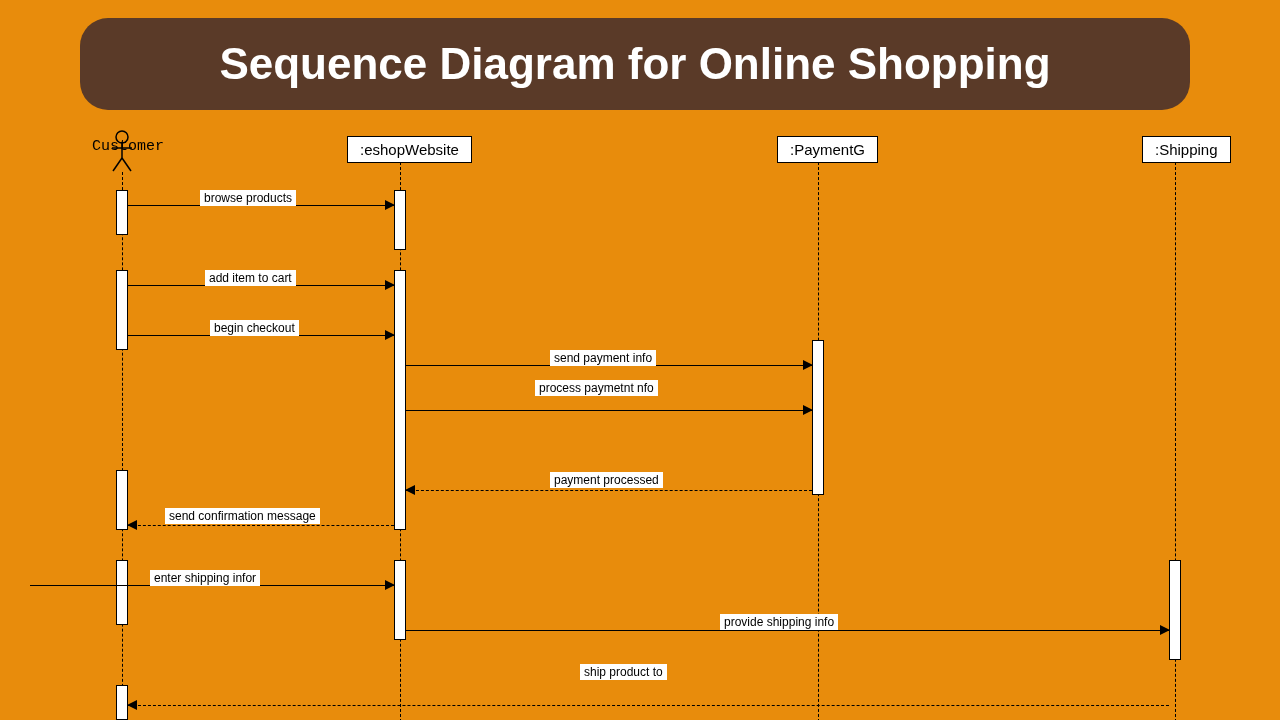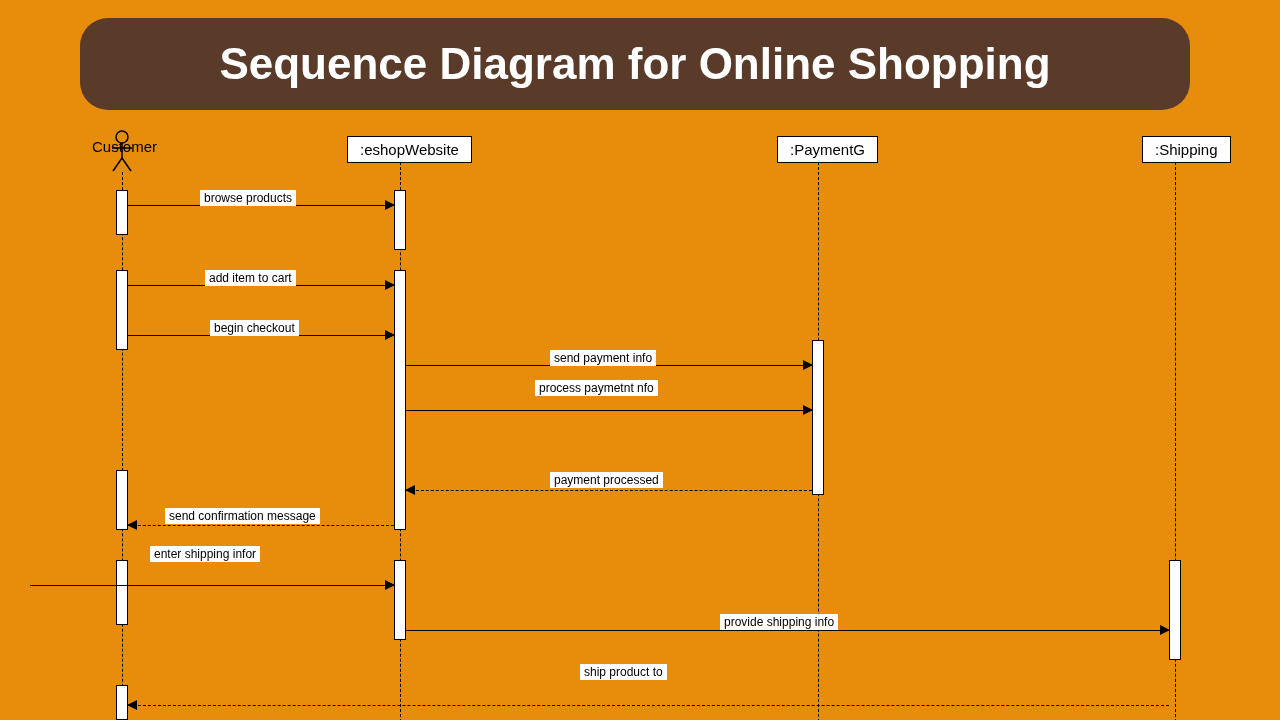--- a/index.html
+++ b/index.html
@@ -43,20 +43,21 @@
     margin-left: 7px;
   }
   .actor-stick {
     position: absolute;
   }
   .actor-label {
     position: absolute;
     font-size: 15px;
     background: transparent;
     color: #000;
+    font-family: Liberation Mono, monospace;
   }
   .lifeline {
     position: absolute;
     border-left: 1.5px dashed #000;
     width: 0;
   }
   .activation {
     position: absolute;
     background: #fff;
     border: 1.5px solid #000;
@@ -153,21 +154,21 @@
   <div class="msg-line right" style="left:366px; top:280px; width:406px;"></div>
   <div class="msg-label" style="left:495px; top:250px;">process paymetnt nfo</div>
 
   <div class="msg-line left dashed" style="left:366px; top:360px; width:406px;"></div>
   <div class="msg-label" style="left:510px; top:342px;">payment processed</div>
 
   <div class="msg-line left dashed" style="left:88px; top:395px; width:266px;"></div>
   <div class="msg-label" style="left:125px; top:378px;">send confirmation message</div>
 
   <div class="msg-line right" style="left:-10px; top:455px; width:364px;"></div>
-  <div class="msg-label" style="left:110px; top:416px;">enter shipping infor</div>
+  <div class="msg-label" style="left:110px; top:440px;">enter shipping infor</div>
 
   <div class="msg-line right" style="left:366px; top:500px; width:763px;"></div>
   <div class="msg-label" style="left:680px; top:484px;">provide shipping info</div>
 
   <div class="msg-line left dashed" style="left:88px; top:575px; width:1041px;"></div>
   <div class="msg-label" style="left:540px; top:534px;">ship product to</div>
 
 </div>
 
 </body></html>

